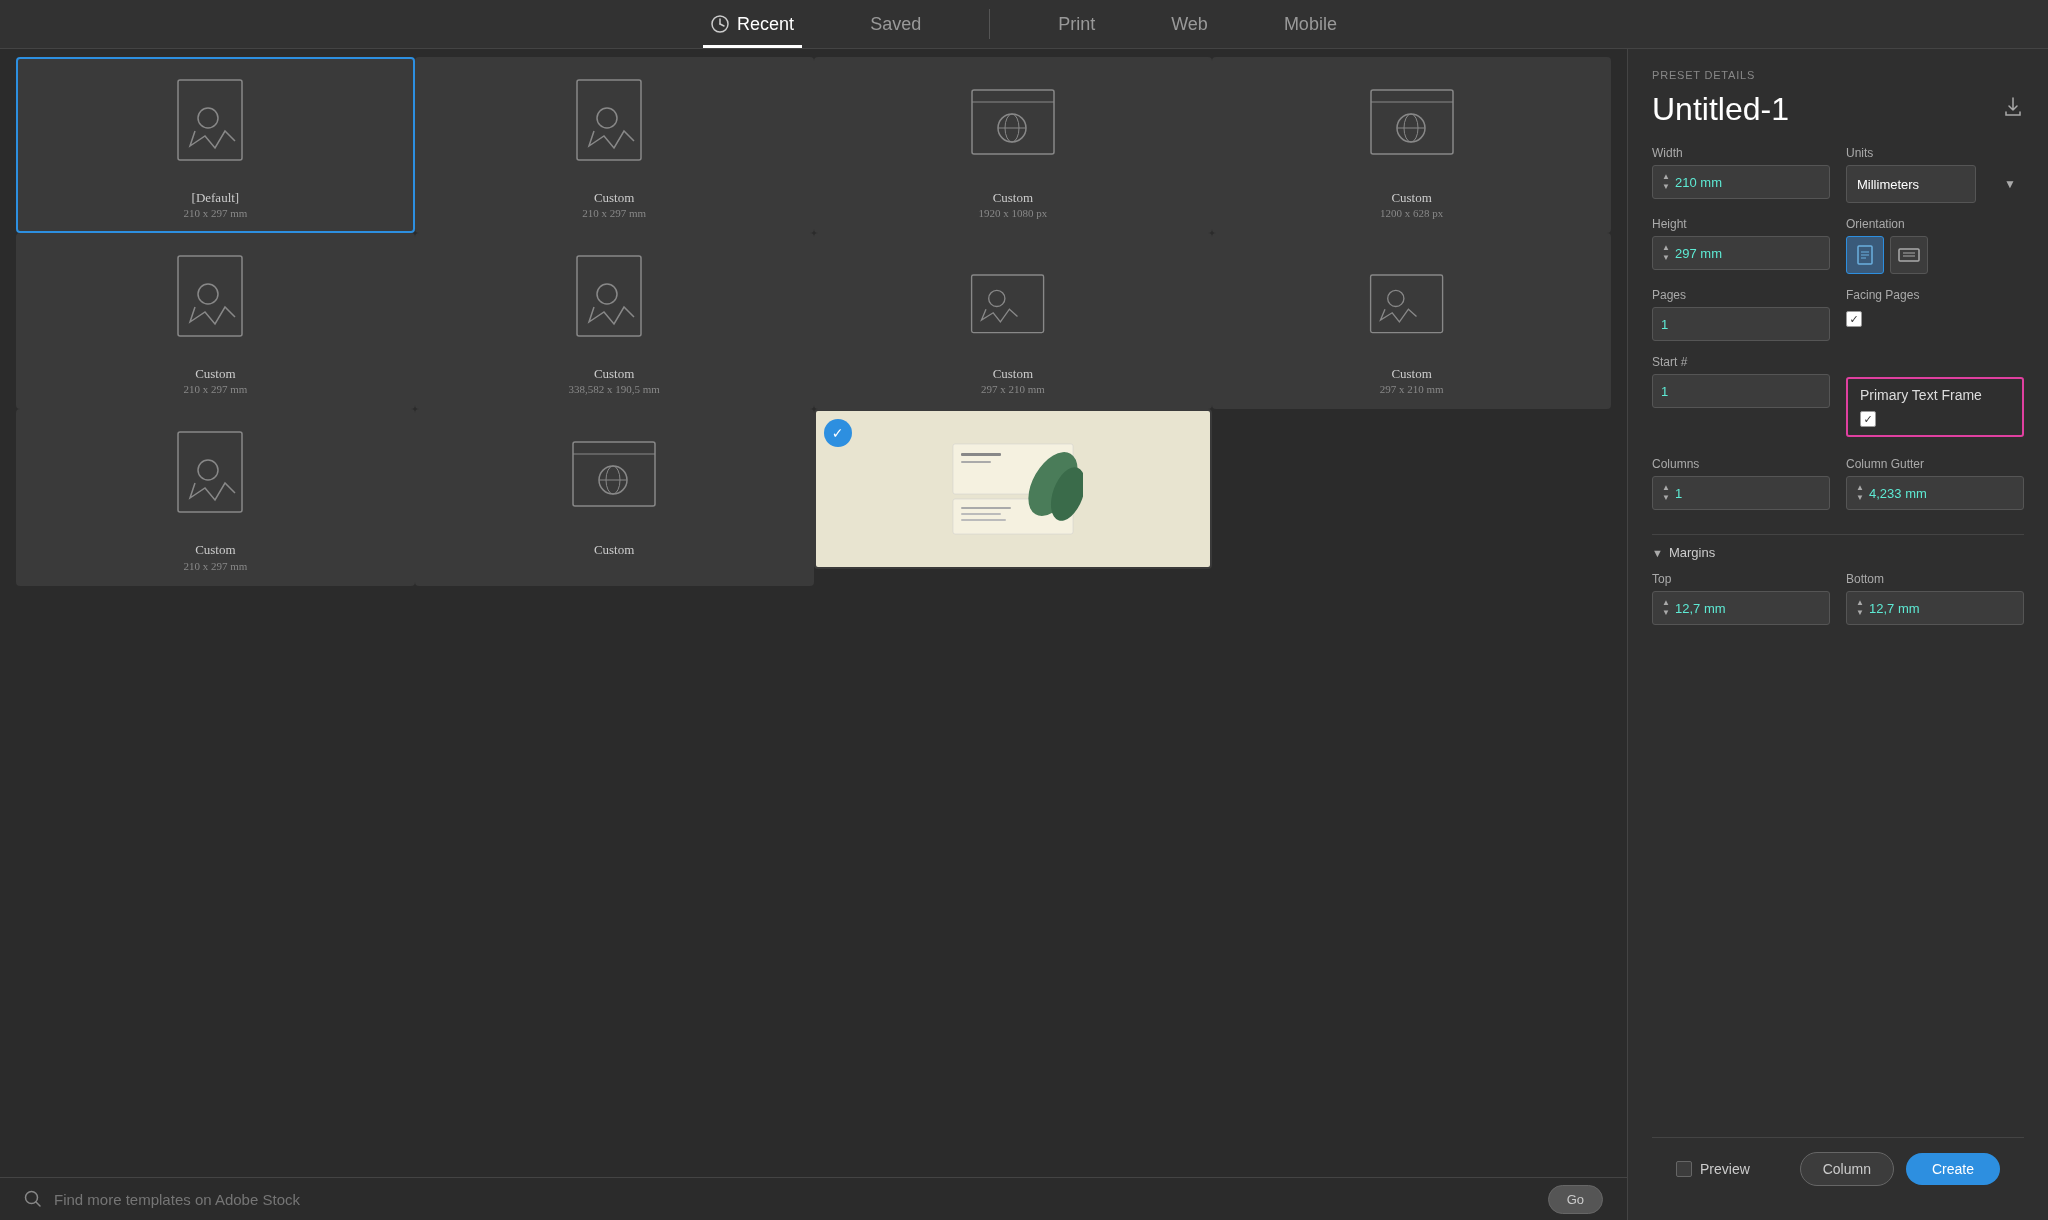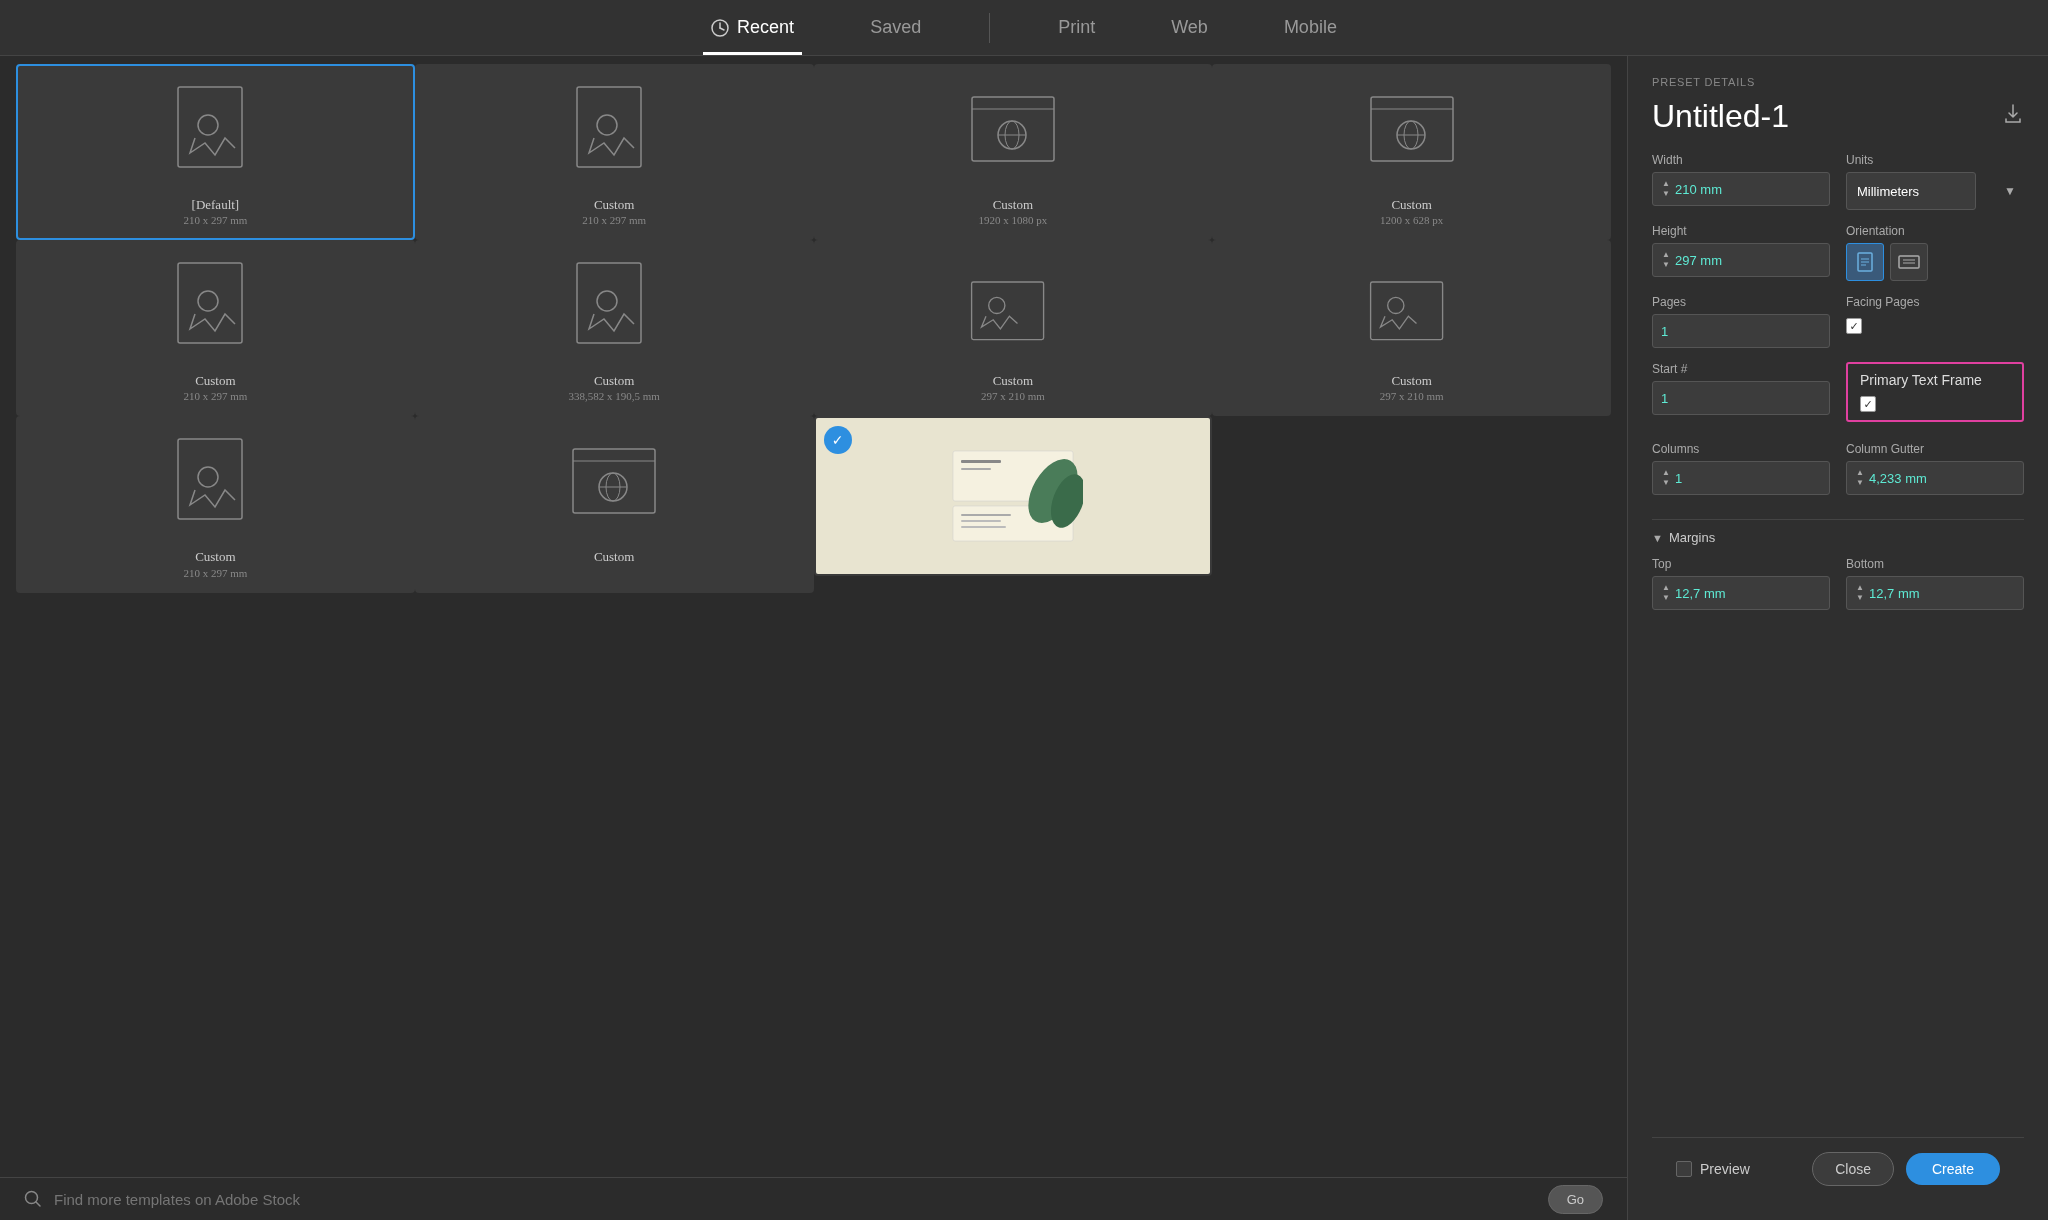--- a/index.html
+++ b/index.html
@@ -10,21 +10,21 @@
       width: 2048px;
       height: 1220px;
       overflow: hidden;
       display: flex;
       flex-direction: column;
     }
 
     
     .top-nav {
       background: #323232;
-      height: 56px;
+      height: 49px;
       display: flex;
       align-items: center;
       justify-content: center;
       gap: 60px;
       border-bottom: 1px solid #444;
       flex-shrink: 0;
     }
     .nav-tab {
       display: flex;
       align-items: center;
@@ -316,20 +316,21 @@
     .checkbox-custom .check {
       color: #333;
       font-size: 11px;
     }
 
     .primary-text-frame-box {
       border: 2px solid #e040a0;
       border-radius: 3px;
       padding: 8px 12px;
       margin-bottom: 6px;
+      margin-top: 22px;
     }
     .primary-text-frame-label {
       font-size: 14px;
       color: #ddd;
       margin-bottom: 8px;
     }
 
     .divider {
       height: 1px;
       background: #444;
@@ -757,18 +758,18 @@
 
     <div style="flex:1"></div>
 
     <div class="bottom-bar">
       <div class="preview-check-wrap">
         <div class="checkbox-custom" style="background:#3c3c3c; border-color:#666;">
         </div>
         <span style="font-size:14px;color:#ccc;">Preview</span>
       </div>
       <div class="spacer"></div>
-      <button class="close-btn">Close</button>
+      <button class="close-btn">Column</button>
       <button class="create-btn">Create</button>
     </div>
 
   </div>
 </div>
 
 </body></html>

